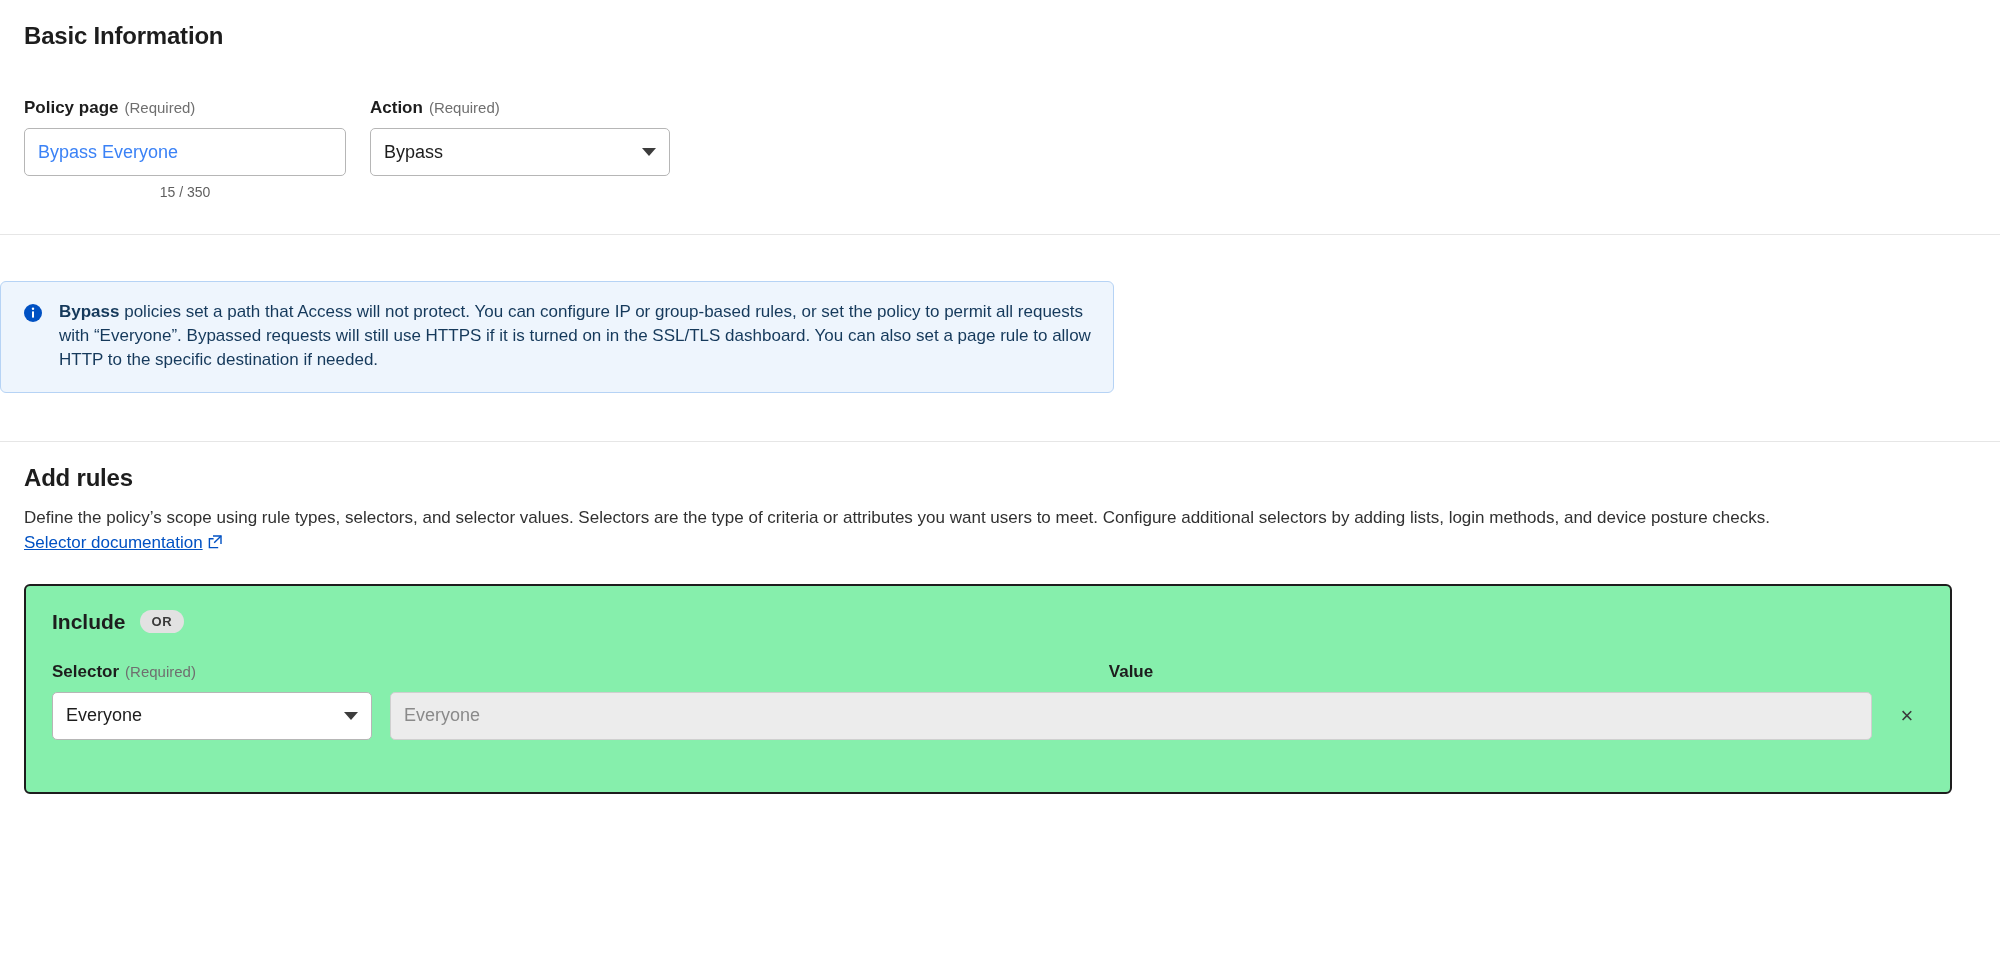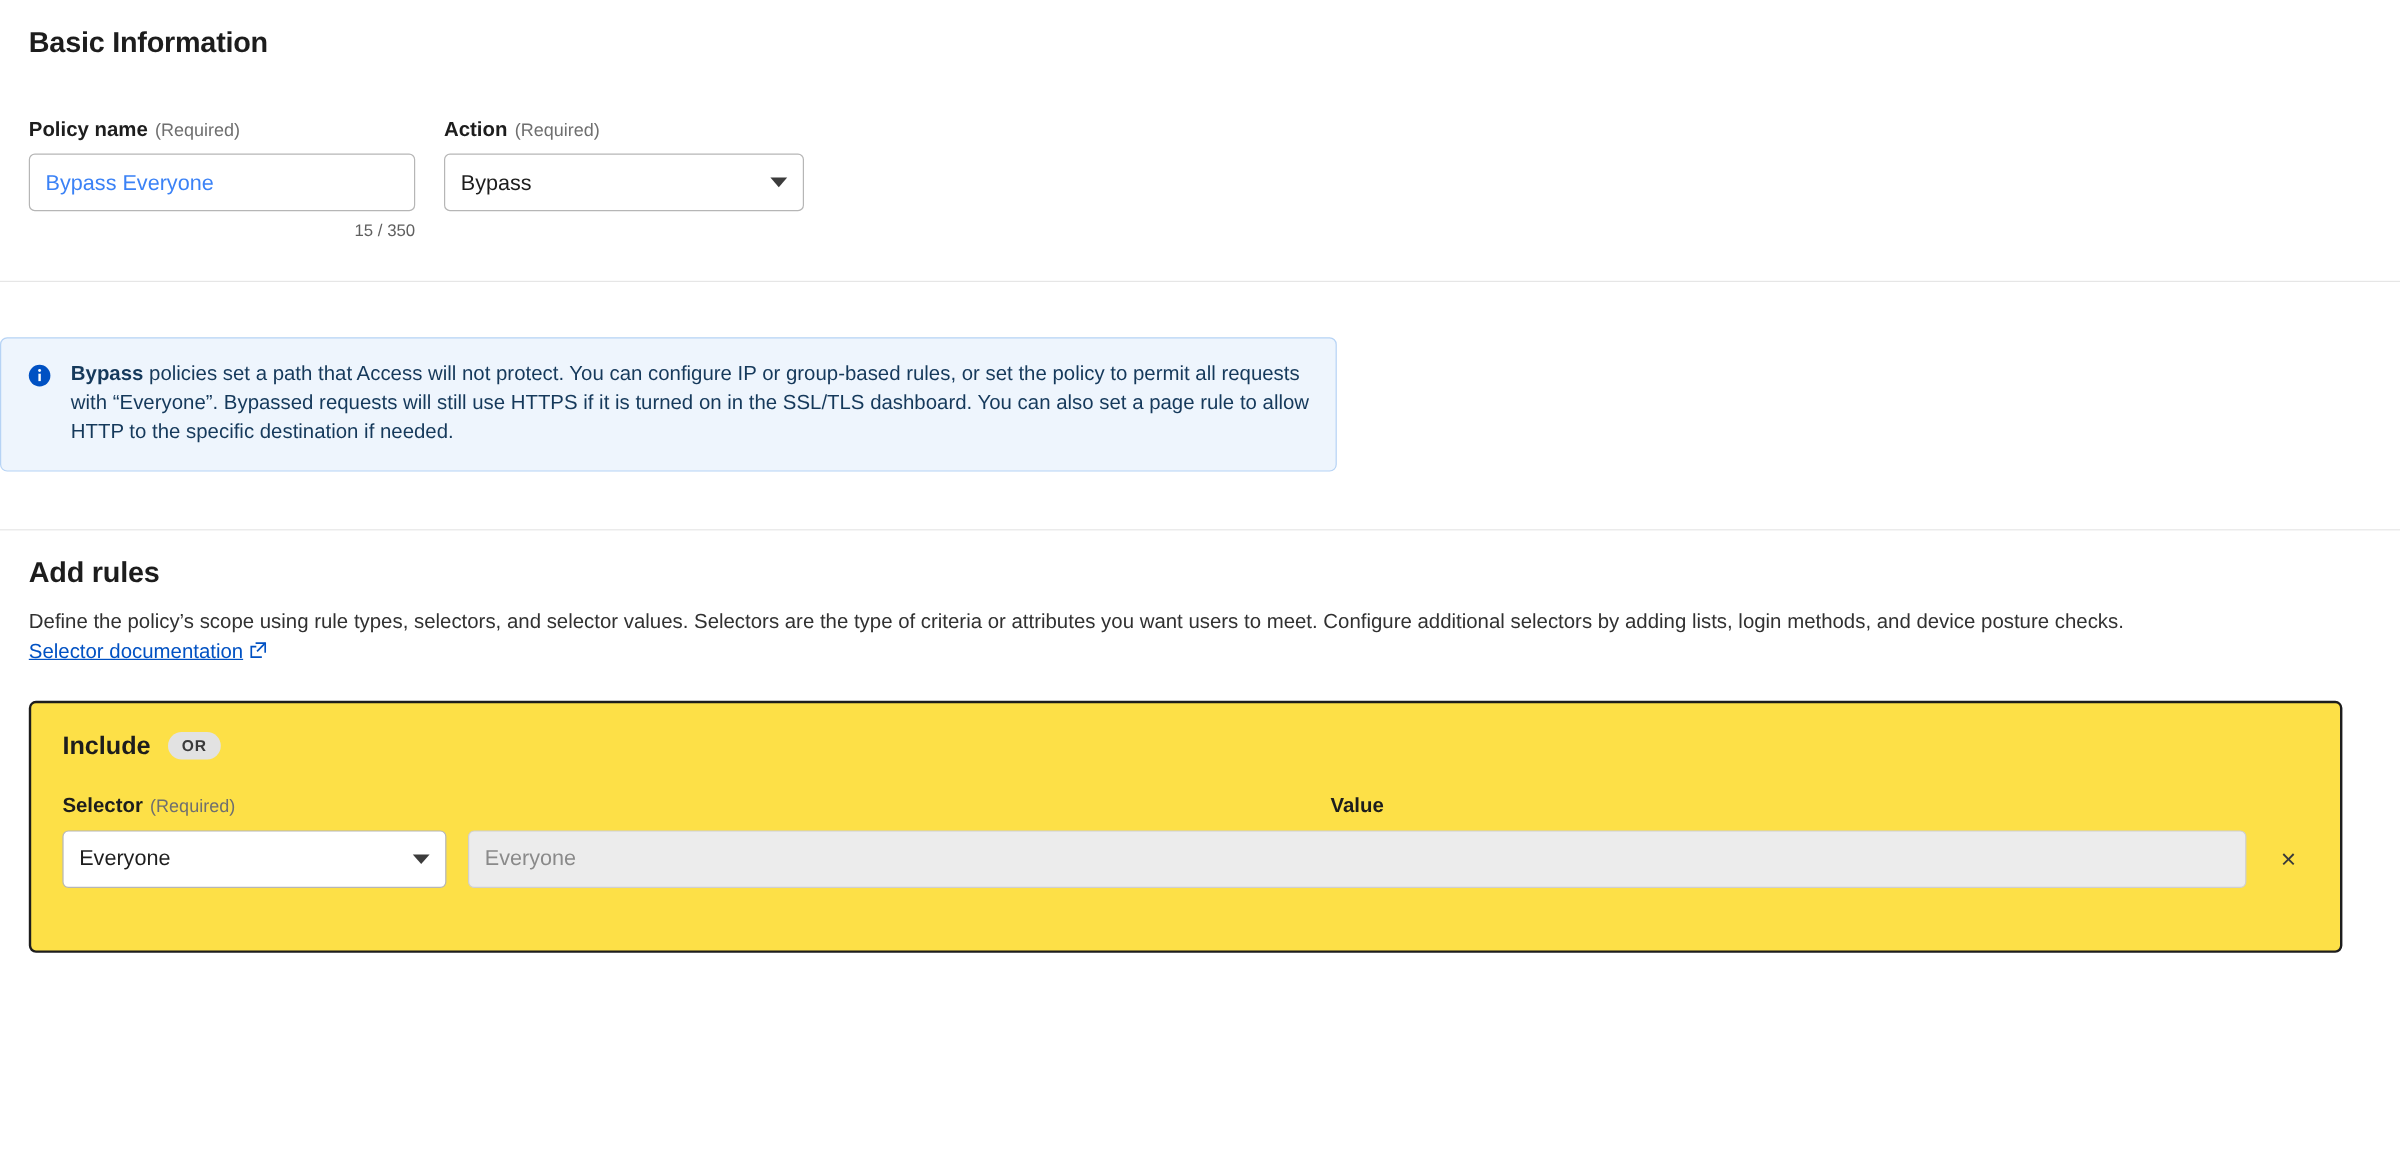--- a/index.html
+++ b/index.html
@@ -93,21 +93,21 @@
     background: #fff;
     font-size: 18px;
     color: #3b82f6;
     padding: 0 13px;
     font-family: "Liberation Sans", sans-serif;
     outline: none;
   }
   .counter {
     font-size: 14px;
     color: #5f5f5f;
-    text-align: right;
+    text-align: center;
     margin-top: 8px;
   }
   .select-wrap {
     position: relative;
     display: inline-block;
   }
   .select-box {
     box-sizing: border-box;
     height: 48px;
     border: 1px solid #b6b6b6;
@@ -178,21 +178,21 @@
     max-width: 1940px;
   }
   .rules-desc .doc-link { margin-left: 0; }
 
   .include-box {
     box-sizing: border-box;
     margin-top: 27px;
     margin-right: 24px;
     border: 2px solid #1d1d1d;
     border-radius: 6px;
-    background: #fde047;
+    background: #86efac;
     padding: 24px 26px 34px 26px;
     min-height: 210px;
   }
   .include-head {
     display: flex;
     align-items: center;
     gap: 14px;
   }
   .include-title {
     font-size: 21px;
@@ -257,21 +257,21 @@
 <div class="page">
 
   <section class="card basic-card">
     <h2 class="section-title">Basic Information</h2>
 
 
     <div class="fields-row">
 
       <div class="field">
         <div class="field-label">
-          <span>Policy name</span><span class="req">(Required)</span>
+          <span>Policy page</span><span class="req">(Required)</span>
         </div>
         <input class="text-input w-policy" type="text" value="Bypass Everyone" style="">
         <div class="counter">15 / 350</div>
       </div>
 
       <div class="field">
         <div class="field-label">
           <span>Action</span><span class="req">(Required)</span>
         </div>
         <div class="select-wrap w-action">

